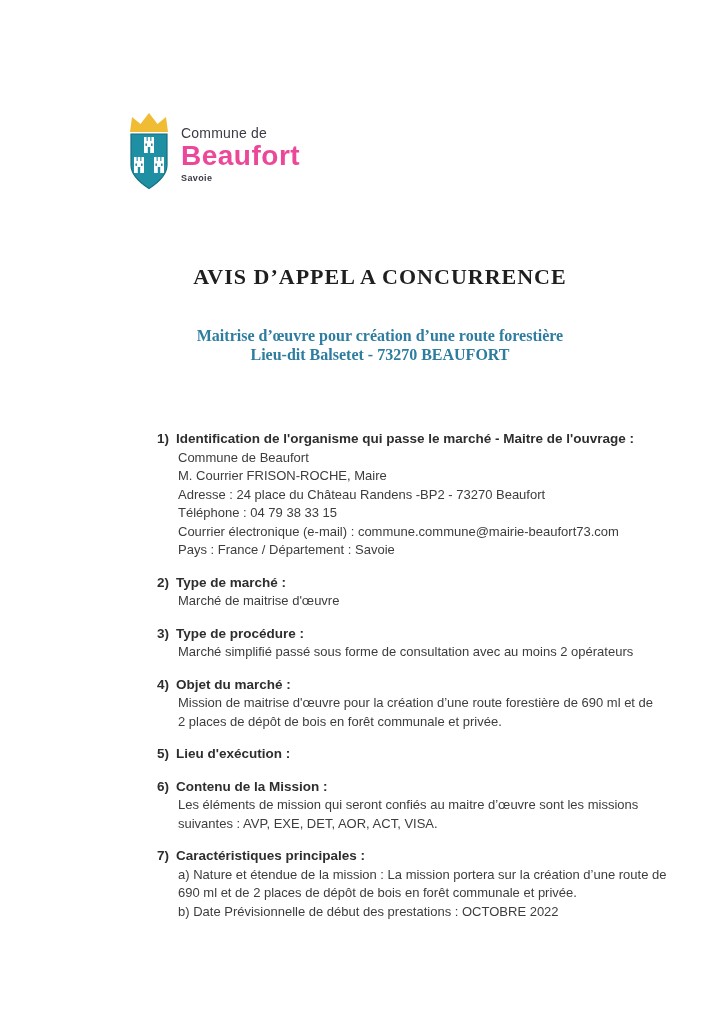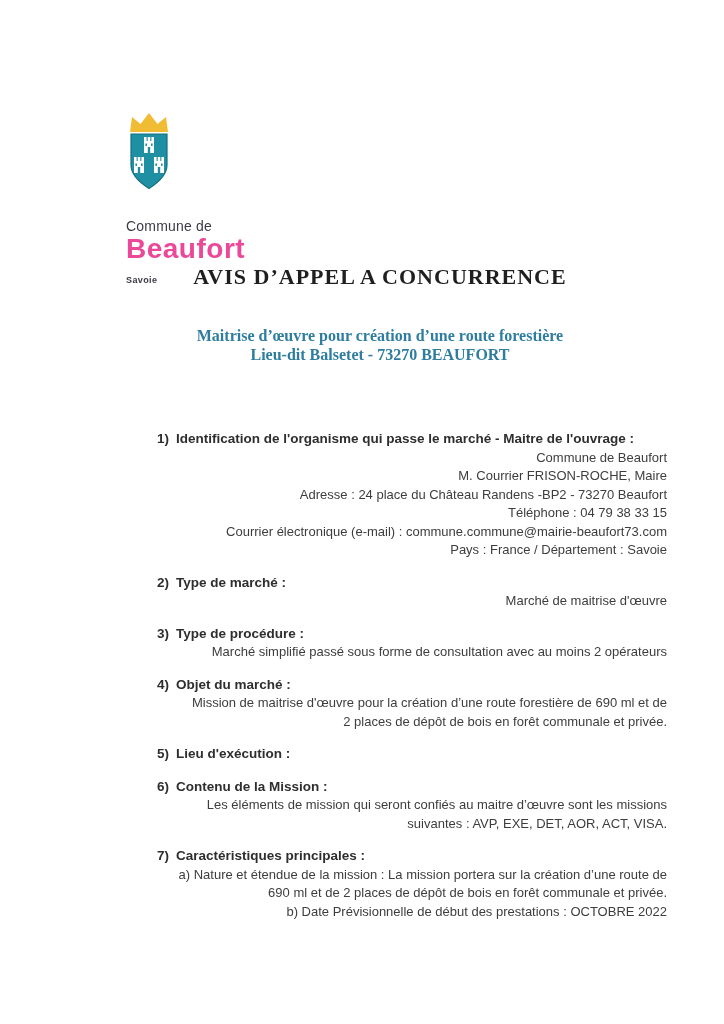--- a/index.html
+++ b/index.html
@@ -7,27 +7,27 @@
     position:relative;
     width:724px;height:1024px;
     background:#ffffff;
     overflow:hidden;
     font-family:"Liberation Sans",sans-serif;
     color:#3a3a3a;
   }
   
   .logo{
     position:absolute;left:126px;top:110px;
-    display:flex;align-items:flex-start;gap:9px;flex-direction:column;
+    display:flex;align-items:flex-start;gap:9px;
   }
   .logo svg{width:46px;height:84px;display:block;}
   .logo-text{padding-top:15px;}
   .logo-prefix{font-size:14px;color:#3b3b45;letter-spacing:.2px;}
   .logo-name{font-size:28px;font-weight:bold;color:#ec4899;line-height:1.05;letter-spacing:.5px;}
-  .logo-region{font-size:9px;font-weight:bold;color:#3b3b45;margin-top:12px;letter-spacing:.4px;}
+  .logo-region{font-size:9px;font-weight:bold;color:#3b3b45;margin-top:3px;letter-spacing:.4px;}
   
   .doc-title{
     position:absolute;left:18px;top:264px;width:724px;
     text-align:center;
     font-family:"Liberation Serif",serif;
     font-weight:bold;font-size:22px;letter-spacing:1px;
     color:#1f1f1f;
   }
   .doc-subtitle{
     position:absolute;left:18px;top:326px;width:724px;
@@ -38,21 +38,21 @@
   }
   
   .sections{
     position:absolute;left:157px;top:430px;width:510px;
   }
   .section{margin-bottom:14px;}
   .section-heading{
     font-size:13.5px;font-weight:bold;color:#2e2e2e;line-height:18.5px;
   }
   .section-heading .num{display:inline-block;margin-right:7px;}
-  .section-lines{margin-left:21px;text-align:right;}
+  .section-lines{margin-left:21px;}
   .line{font-size:13px;line-height:18.5px;color:#3d3d3d;}
 </style>
 </head>
 <body>
 
 <div class="page">
 
   <div class="logo">
     <span>
       <svg viewBox="0 0 46 84" xmlns="http://www.w3.org/2000/svg">

